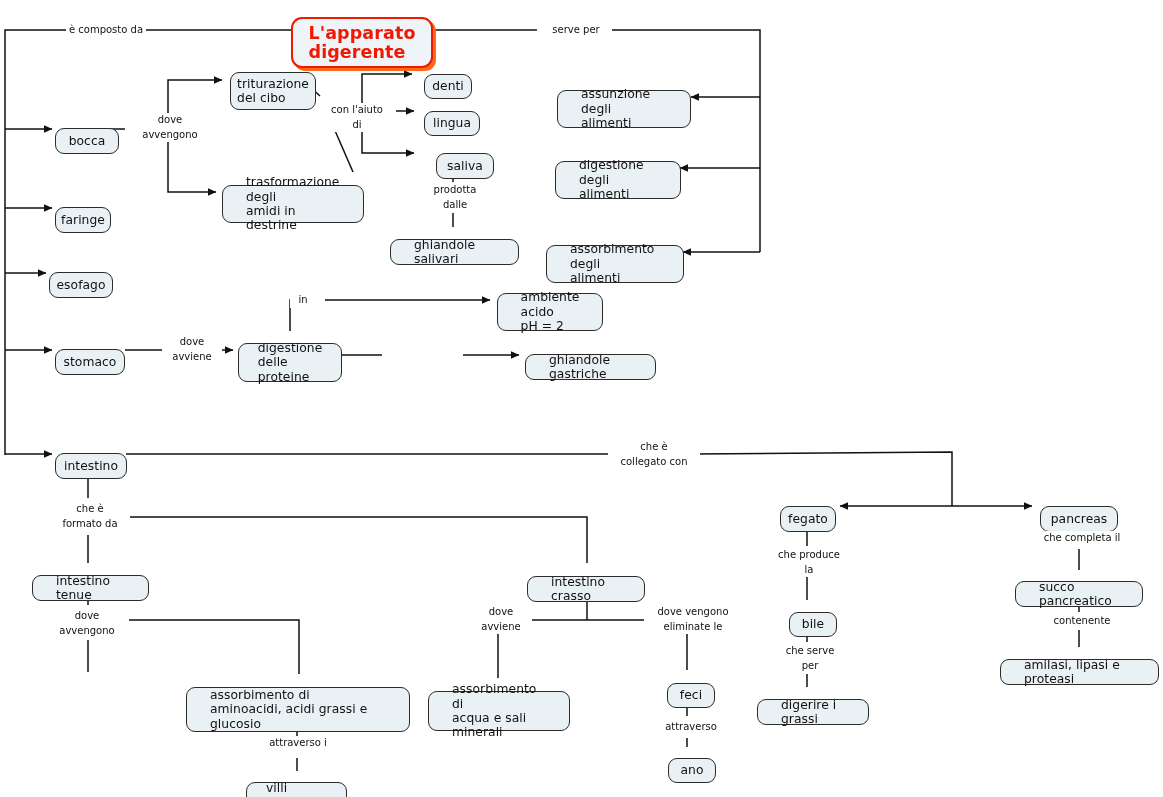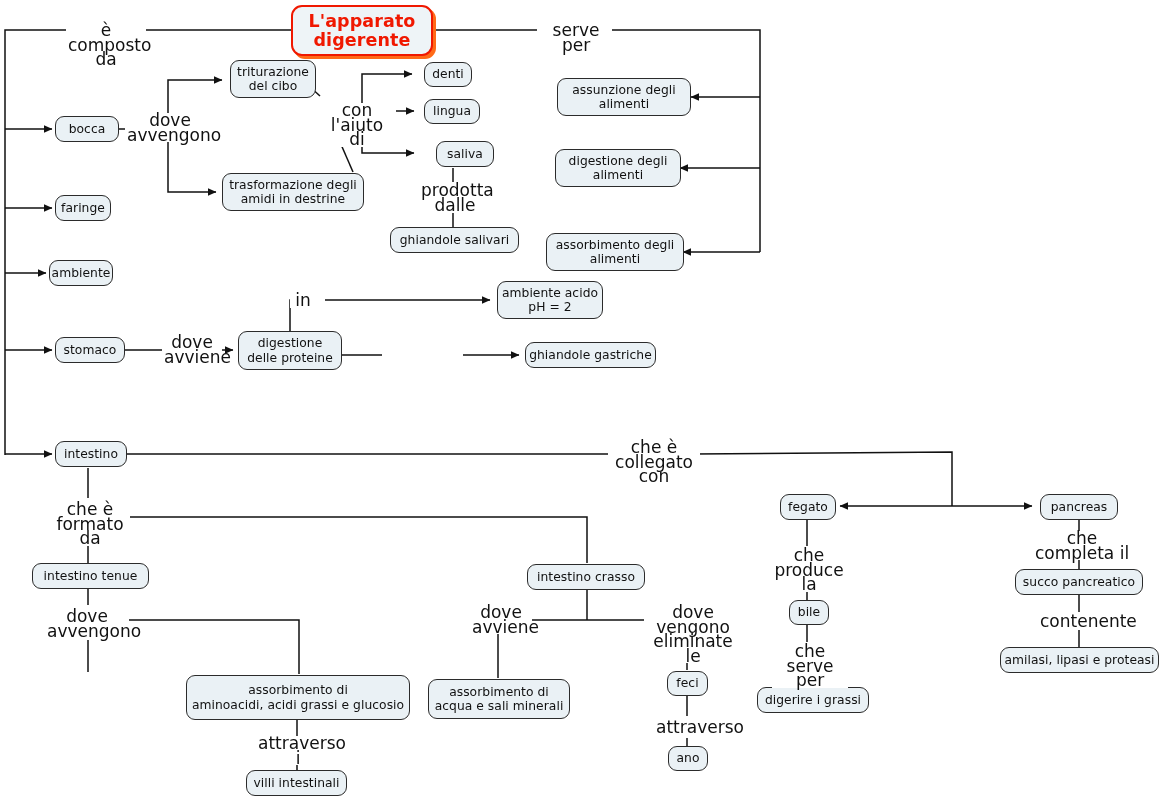--- a/index.html
+++ b/index.html
@@ -8,42 +8,43 @@
   svg.edges{position:absolute;left:0;top:0;width:1163px;height:797px;pointer-events:none;}
   .node{
     position:absolute;
     box-sizing:border-box;
     background:#eaf1f5;
     border:1.3px solid #2b2b2b;
     border-radius:9px;
     color:#111;
     font-size:12.3px;
     line-height:14.4px;
-    text-align:center;
+    text-align:left;
     display:flex;
     align-items:center;
     justify-content:center;
-    padding:2px 3px;
+    padding:2px 23px;
     white-space:pre-line;
     letter-spacing:0.05px;
+    margin-top:12px;
   }
   .root{
     background:#eef4f7;
     border:2.6px solid #f01800;
     border-radius:11px;
     color:#f01800;
     font-weight:bold;
     font-size:17.5px;
     line-height:19px;
     box-shadow:3px 3px 0 #ff6a18;
     letter-spacing:0.1px;
   }
   .lbl{
     position:absolute;
-    font-size:17px;
+    font-size:10px;
     line-height:14.6px;
     color:#111;
     text-align:center;
     white-space:pre-line;
     background:#fff;
     padding:0 2px;
   }
 </style>
 </head>
 <body>
@@ -125,21 +126,21 @@
       <path d="M1079,594 L1079,612"></path>
       <path d="M1079,630 L1079,647"></path>
     </g>
   </svg>
 
   <div class="node root" style="left:291px;top:5px;width:142px;height:51px;">L'apparato
 digerente</div>
 
   <div class="node" style="left:55px;top:116px;width:64px;height:26px;">bocca</div>
   <div class="node" style="left:55px;top:195px;width:56px;height:26px;">faringe</div>
-  <div class="node" style="left:49px;top:260px;width:64px;height:26px;">ambiente</div>
+  <div class="node" style="left:49px;top:260px;width:64px;height:26px;">esofago</div>
   <div class="node" style="left:55px;top:337px;width:70px;height:26px;">stomaco</div>
   <div class="node" style="left:55px;top:441px;width:72px;height:26px;">intestino</div>
 
   <div class="node" style="left:230px;top:60px;width:86px;height:38px;">triturazione
 del cibo</div>
   <div class="node" style="left:222px;top:173px;width:142px;height:38px;">trasformazione degli
 amidi in destrine</div>
 
   <div class="node" style="left:424px;top:62px;width:48px;height:25px;">denti</div>
   <div class="node" style="left:424px;top:99px;width:56px;height:25px;">lingua</div>

